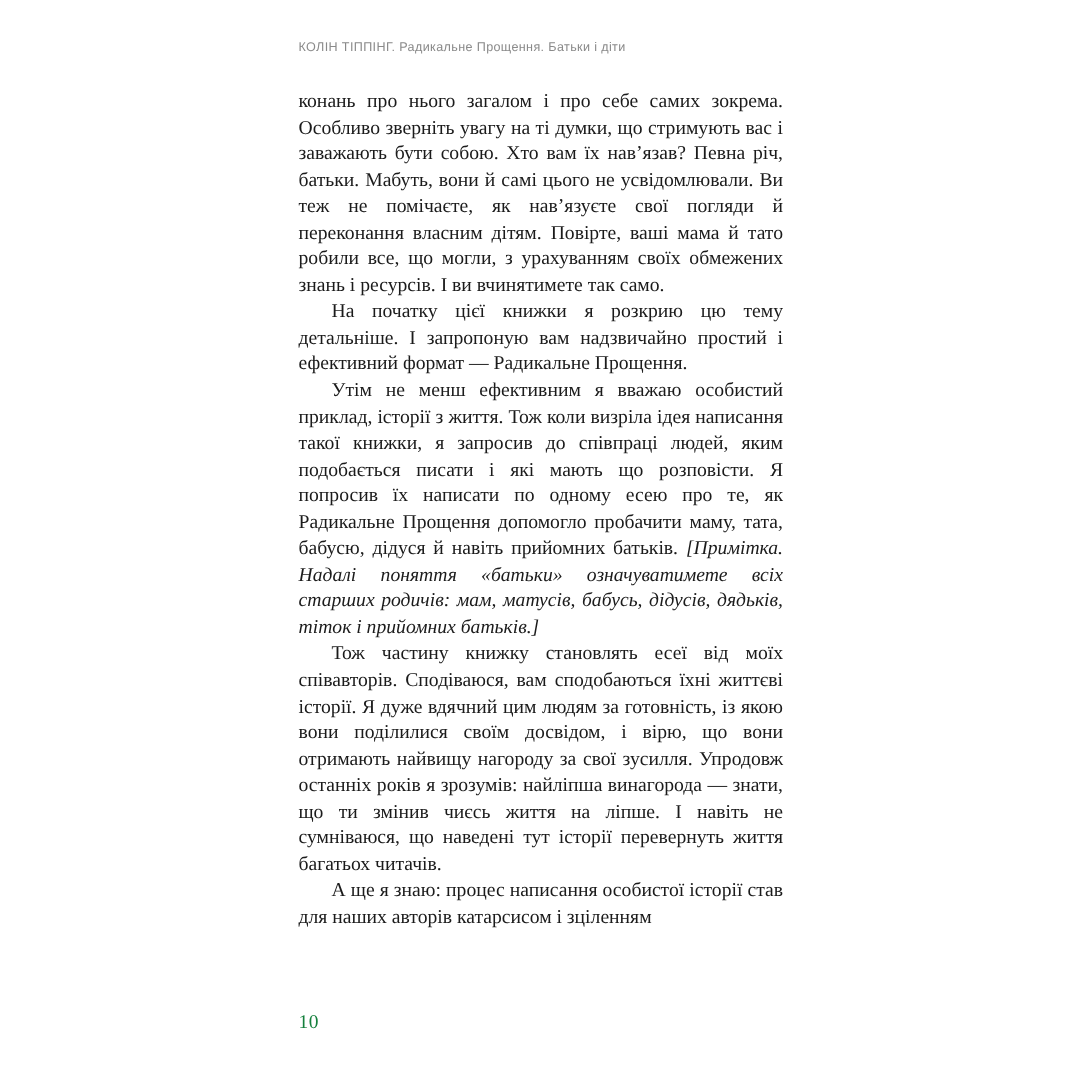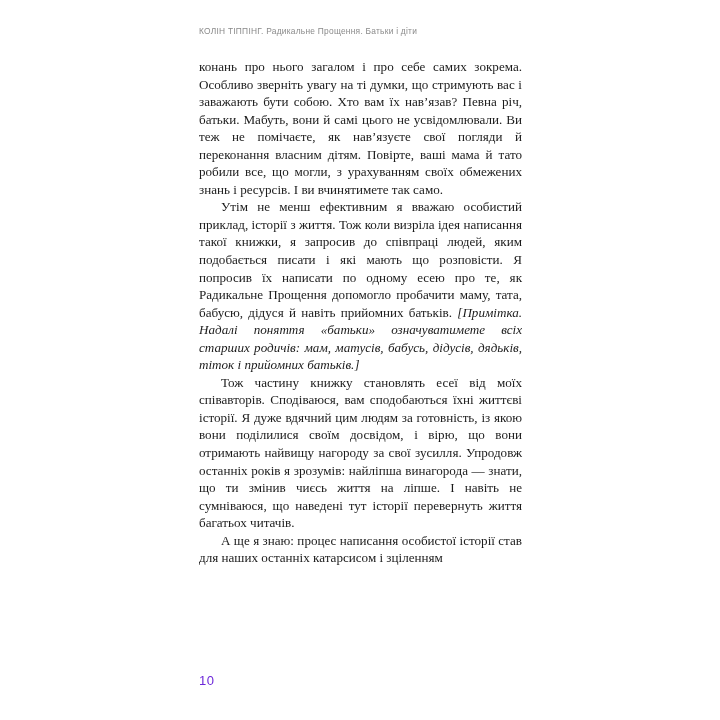--- a/index.html
+++ b/index.html
@@ -48,41 +48,42 @@
   .textblock p.noindent {
     text-indent: 0;
   }
   .textblock p .note {
     font-style: italic;
   }
   .folio {
     position: absolute;
     left: 199px;
     top: 673px;
-    font-family: Liberation Sans, sans-serif;
+    font-family: Liberation Serif, serif;
     font-size: 13px;
-    color: #6d28d9;
+    color: #15803d;
     letter-spacing: 0.4px;
   }
 </style>
 </head>
 <body>
 
 <div class="page">
 
   <div class="running-head">КОЛІН ТІППІНГ. Радикальне Прощення. Батьки і діти</div>
 
   <div class="textblock">
 
     <p class="noindent">конань про нього загалом і про себе самих зокрема. Особливо зверніть увагу на ті думки, що стримують вас і заважають бути собою. Хто вам їх нав’язав? Певна річ, батьки. Мабуть, вони й самі цього не усвідомлювали. Ви теж не помічаєте, як нав’язуєте свої погляди й переконання власним дітям. Повірте, ваші мама й тато робили все, що могли, з урахуванням своїх обмежених знань і ресурсів. І ви вчинятимете так само.</p>
 
+    <p>На початку цієї книжки я розкрию цю тему детальніше. І запропоную вам надзвичайно простий і ефективний формат — Радикальне Прощення.</p>
 
     <p><span>Утім не менш ефективним я вважаю особистий приклад, історії з життя. Тож коли визріла ідея написання такої книжки, я запросив до співпраці людей, яким подобається писати і які мають що розповісти. Я попросив їх написати по одному есею про те, як Радикальне Прощення допомогло пробачити маму, тата, бабусю, дідуся й навіть прийомних батьків. </span><span class="note">[Примітка. Надалі поняття «батьки» означуватимете всіх старших родичів: мам, матусів, бабусь, дідусів, дядьків, тіток і прийомних батьків.]</span></p>
 
     <p>Тож частину книжку становлять есеї від моїх співавторів. Сподіваюся, вам сподобаються їхні життєві історії. Я дуже вдячний цим людям за готовність, із якою вони поділилися своїм досвідом, і вірю, що вони отримають найвищу нагороду за свої зусилля. Упродовж останніх років я зрозумів: найліпша винагорода — знати, що ти змінив чиєсь життя на ліпше. І навіть не сумніваюся, що наведені тут історії перевернуть життя багатьох читачів.</p>
 
-    <p>А ще я знаю: процес написання особистої історії став для наших останніх катарсисом і зціленням</p>
+    <p>А ще я знаю: процес написання особистої історії став для наших авторів катарсисом і зціленням</p>
 
   </div>
 
   <div class="folio">10</div>
 
 </div>
 
 </body></html>

